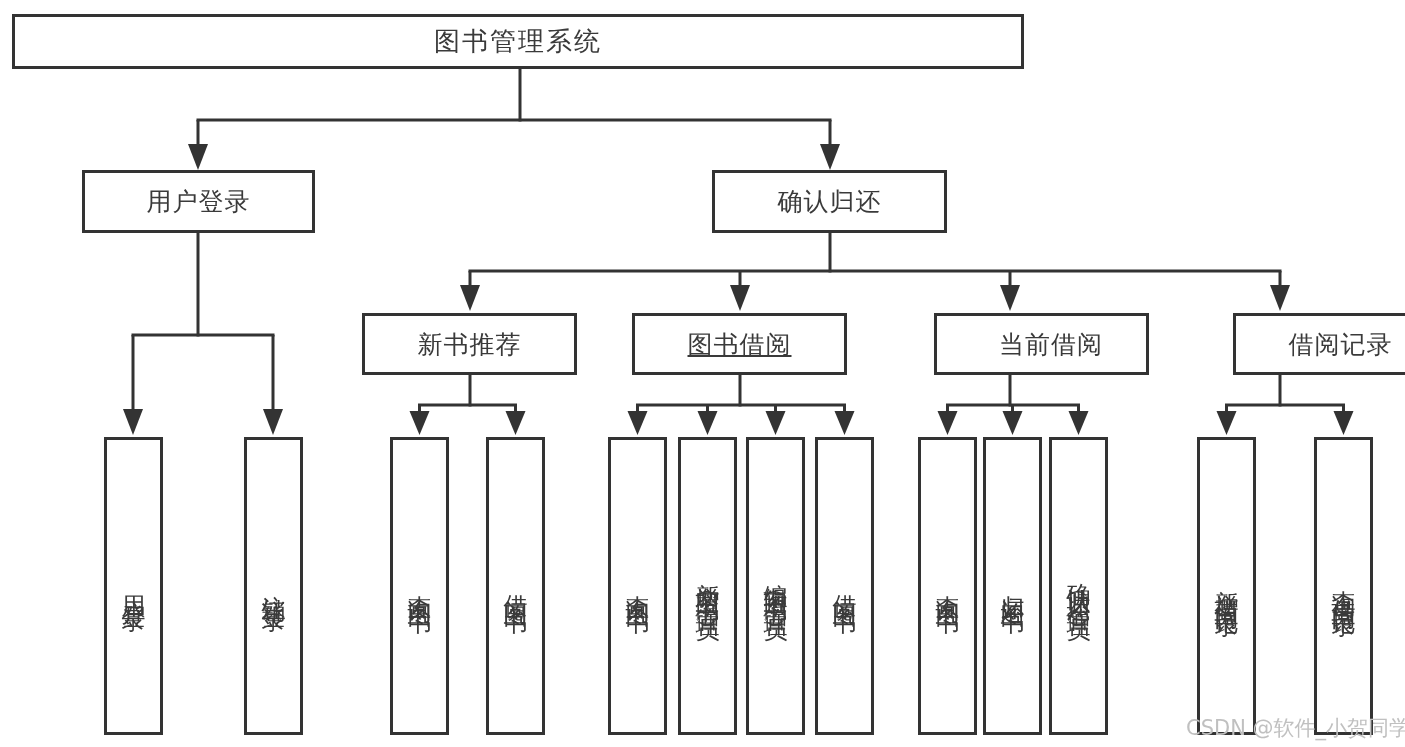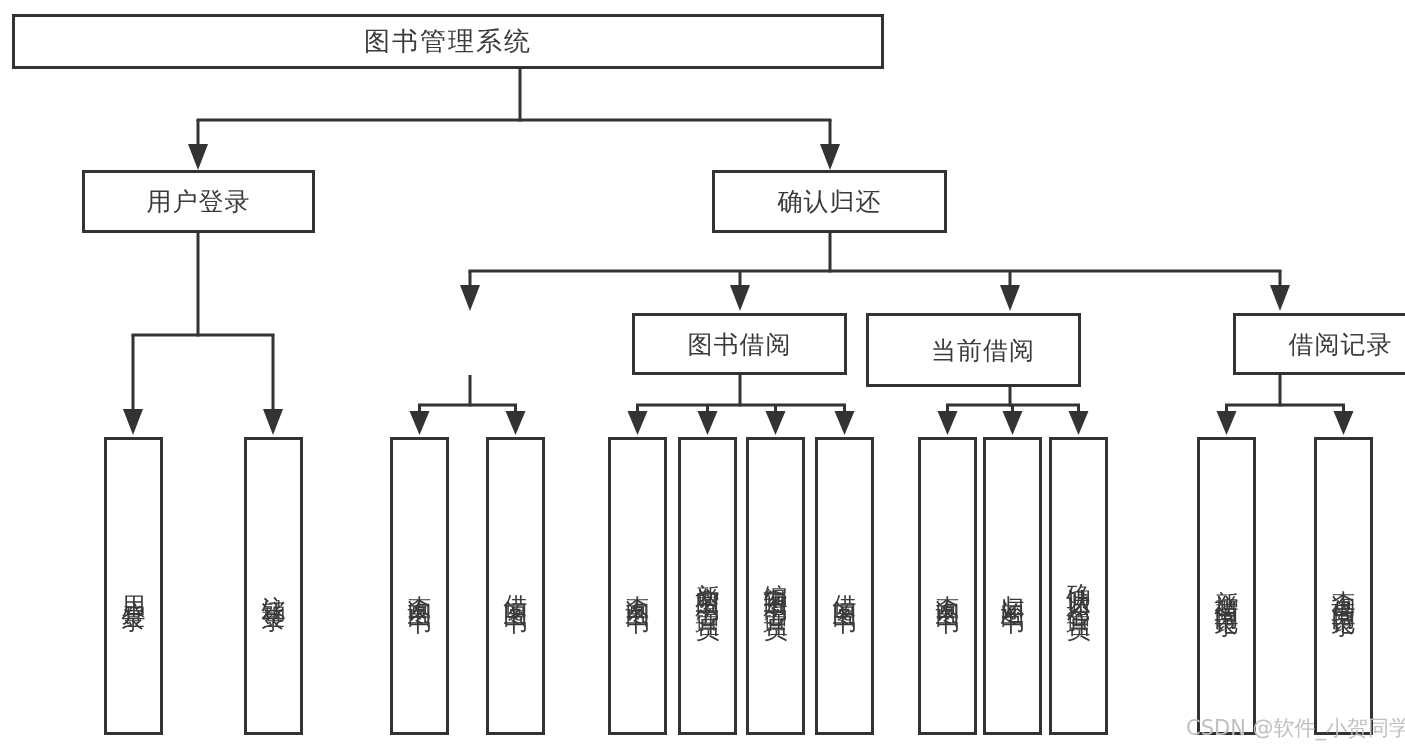--- a/index.html
+++ b/index.html
@@ -120,35 +120,38 @@
     <g>
       <line class="c-line" x1="1280" y1="375" x2="1280" y2="406.5"></line>
       <line class="c-line" x1="1225" y1="405" x2="1345" y2="405"></line>
       <line class="c-line" x1="1226.5" y1="405" x2="1226.5" y2="413"></line>
       <polygon class="c-arrow" points="1216.5,411 1236.5,411 1226.5,435"></polygon>
       <line class="c-line" x1="1343.5" y1="405" x2="1343.5" y2="413"></line>
       <polygon class="c-arrow" points="1333.5,411 1353.5,411 1343.5,435"></polygon>
     </g>
   </svg>
 
-  <div class="node root-node" style="left:12px;top:14px;width:872px;height:55px;text-align:center;">
+  <div class="node root-node" style="left:12px;top:14px;width:1012px;height:55px;text-align:center;">
     <span>图书管理系统</span>
   </div>
 
   <div class="node h-node" style="left:82px;top:170px;width:233px;height:63px;">
     <span>用户登录</span>
   </div>
   <div class="node h-node" style="left:712px;top:170px;width:235px;height:63px;">
     <span>确认归还</span>
   </div>
 
-  <div class="node h-node" style="left:632px;top:313px;width:215px;height:62px;">
+  <div class="node h-node" style="left:362px;top:313px;width:215px;height:62px;">
+    <span>新书推荐</span>
+  </div>
+  <div class="node h-node" style="left:632px;top:313px;width:215px;height:62px;text-decoration:underline;">
     <span>图书借阅</span>
   </div>
-  <div class="node h-node" style="left:866px;top:313px;width:215px;height:74px;padding-left:19px;">
+  <div class="node h-node" style="left:934px;top:313px;width:215px;height:62px;padding-left:19px;">
     <span>当前借阅</span>
   </div>
   <div class="node h-node" style="left:1233px;top:313px;width:215px;height:62px;">
     <span>借阅记录</span>
   </div>
 
   <div class="node v-node" style="left:104px;top:437px;width:59px;height:298px;">
     <span>用户登录</span>
   </div>
   <div class="node v-node" style="left:244px;top:437px;width:59px;height:298px;">

